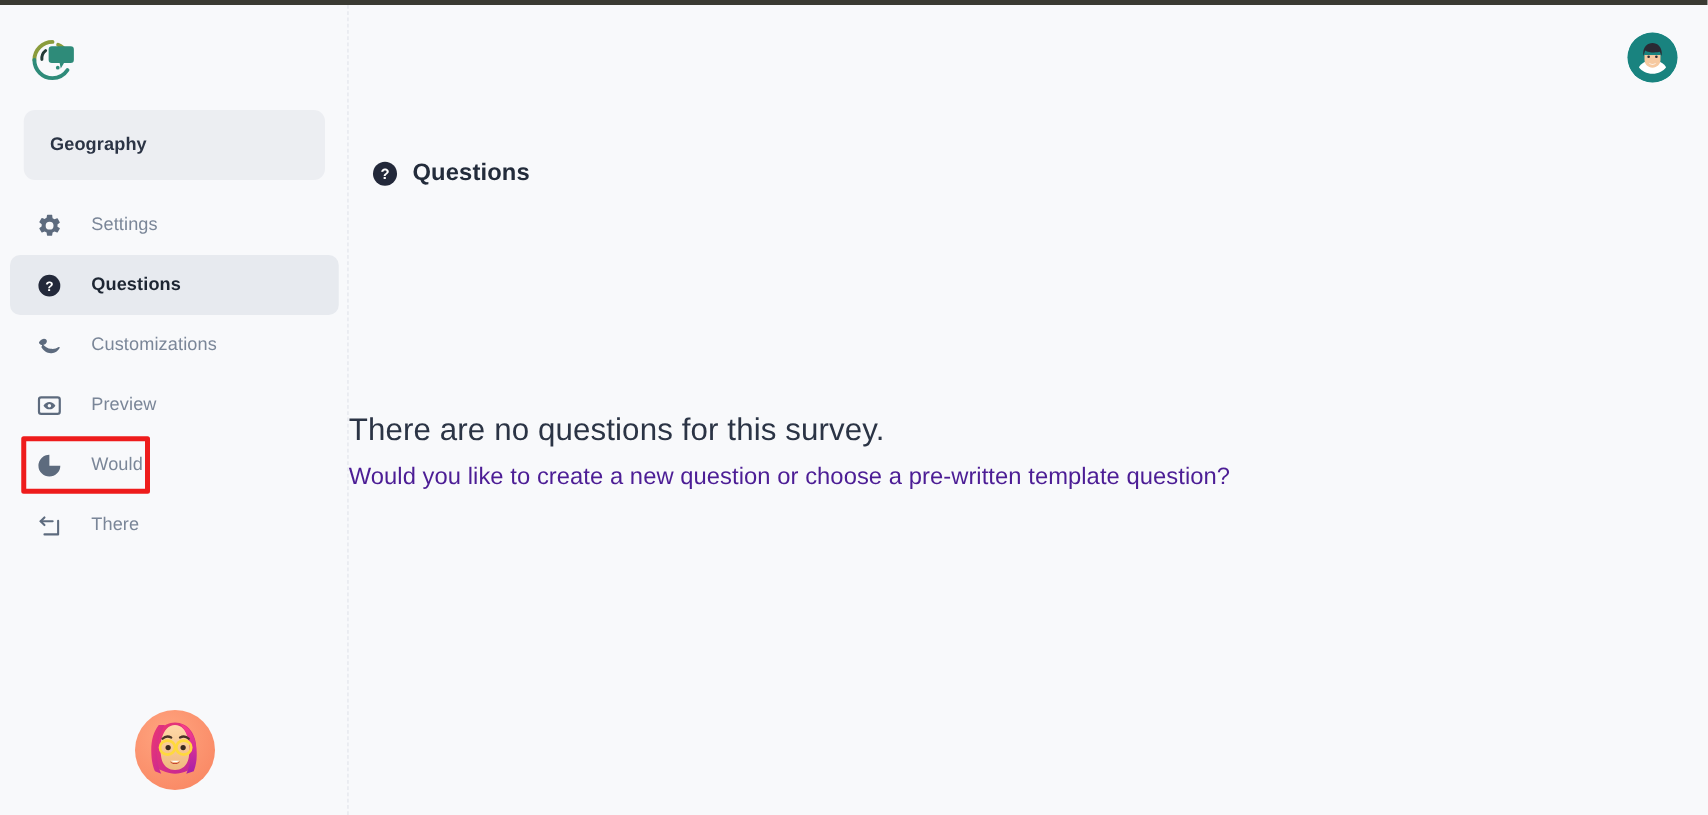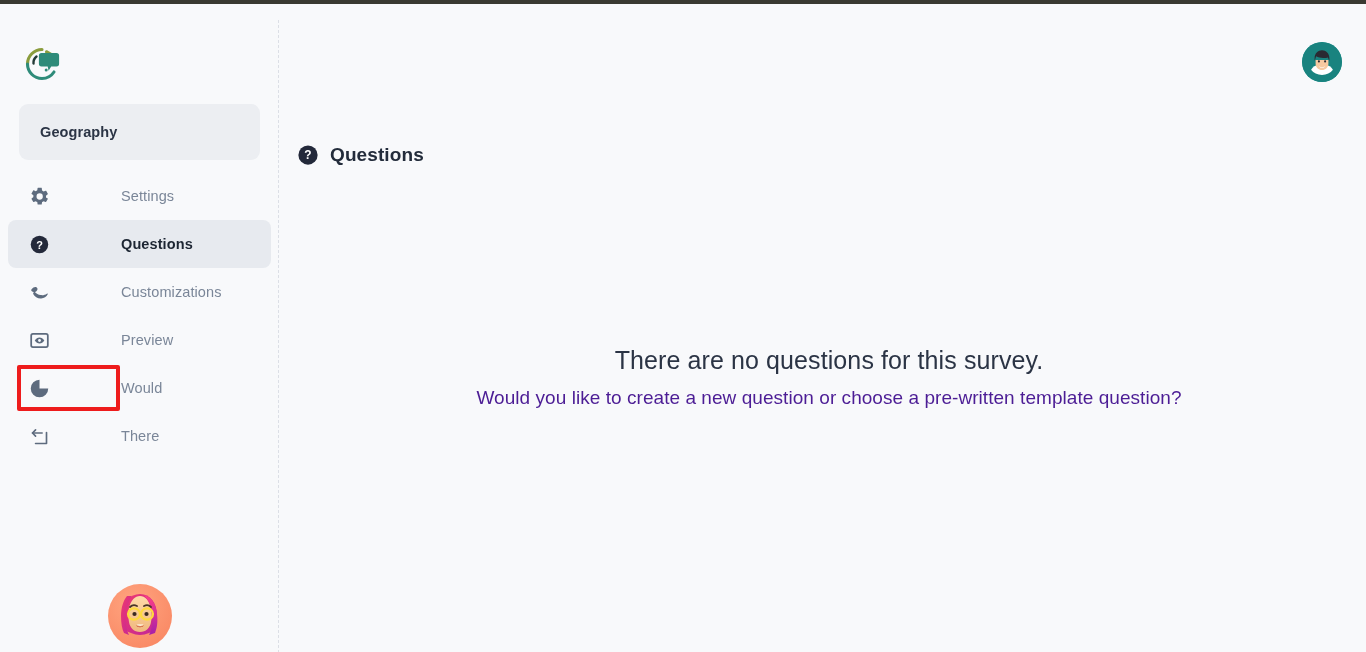--- a/index.html
+++ b/index.html
@@ -29,21 +29,20 @@
   }
 
   
   .app {
     position: absolute;
     top: 4px; left: 0;
     width: 1366px;
     height: 540px;
     display: flex;
     background: #f8f9fb;
-    margin-top: 16px;
   }
 
   
   .sidebar {
     position: relative;
     width: 279px;
     height: 648px;
     flex: 0 0 279px;
     background: #f8f9fb;
     overflow: hidden;
@@ -92,21 +91,20 @@
   }
   .nav-item {
     position: relative;
     display: flex;
     align-items: center;
     height: 48px;
     margin: 0 8px;
     padding-left: 20px;
     border-radius: 8px;
     cursor: pointer;
-    gap: 48px;
   }
   .nav-item.active {
     background: #e7eaef;
   }
   .nav-icon {
     width: 22px;
     height: 22px;
     flex: 0 0 22px;
     display: flex;
     align-items: center;
@@ -214,23 +212,22 @@
     font-family: "Liberation Sans", sans-serif;
     font-size: 14.5px;
     font-weight: 700;
     letter-spacing: .1px;
     cursor: pointer;
   }
 
   .empty-state {
     position: absolute;
     top: 325px;
-    left: 13px;
+    left: 0;
     right: 0;
-    text-align: center;
   }
   .empty-title {
     font-size: 25px;
     font-weight: 400;
     color: #2b3445;
     letter-spacing: .1px;
     line-height: 1.25;
   }
   .empty-link {
     display: inline-block;

